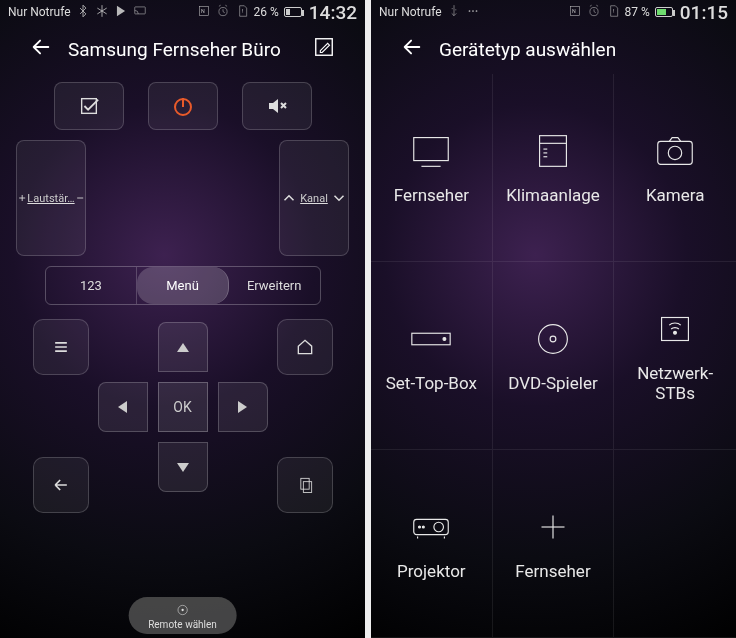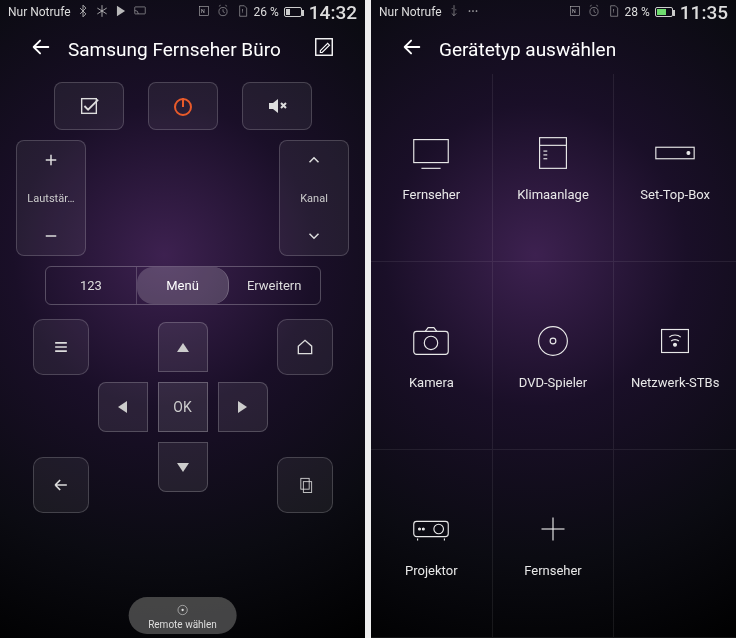--- a/index.html
+++ b/index.html
@@ -72,23 +72,24 @@
     border-radius: 8px;
     display: flex;
     align-items: center;
     justify-content: center;
     color: #ddd;
   }
   .small { width: 70px; height: 48px; }
   .rocker {
     width: 70px;
     height: 116px;
-    flex-direction: column;
+    flex-direction: row;
     justify-content: space-between;
     padding: 10px 0;
+    text-decoration: underline;
   }
   .rocker .lbl { font-size: 11px; color: #ccc; }
   .rockrow { display:flex; gap:24px; justify-content: space-between; width: 100%; }
   .rockmid { width: 70px; }
   .seg {
     display: flex;
     width: 276px;
     height: 39px;
     border: 1px solid rgba(255,255,255,0.25);
     border-radius: 6px;
@@ -164,21 +165,21 @@
   }
   .cell {
     border-right: 1px solid rgba(255,255,255,0.08);
     border-bottom: 1px solid rgba(255,255,255,0.08);
     display:flex;
     flex-direction:column;
     align-items:center;
     justify-content:center;
     gap:14px;
     color:#e8e8e8;
-    font-size:13px;
+    font-size:17px;
     text-align:center;
     padding: 0 6px;
   }
   .cell:nth-child(3n){border-right:none;}
   .cell svg { width:46px; height:40px; stroke:#e8e8e8; stroke-width:1.2; fill:none; }
   .green { color:#6fdc6f; }
   .battbody{ display:inline-block; border:1px solid #ccc; width:18px; height:10px; border-radius:2px; position:relative;}
   .battbody::after{content:""; position:absolute; right:-3px; top:2px; width:2px; height:6px; background:#ccc;}
   .battfill{ position:absolute; left:1px; top:1px; bottom:1px; background:#ccc;}
   .battfill.green{ background:#6fdc6f;}
@@ -384,27 +385,27 @@
             <circle cx="12" cy="13" r="7" stroke="#ccc" fill="none"></circle>
             <path d="M12 9v4l3 2M5 4l3-2M19 4l-3-2" stroke="#ccc" fill="none"></path>
           </svg>
       </span>
       <span class="sb-icon">
         <svg viewBox="0 0 24 24">
             <path d="M8 3h8l4 4v14H8V3z" stroke="#ccc" fill="none"></path>
             <text x="12" y="16" font-size="10" fill="#ccc">!</text>
           </svg>
       </span>
-      <span class="sb-text">28 %</span>
+      <span class="sb-text">87 %</span>
       <span class="batt">
         <span class="battbody">
             <span class="battfill green" style="width:9px"></span>
           </span>
       </span>
-      <span class="clock">11:35</span>
+      <span class="clock">01:15</span>
     </div>
   </div>
 
   <div class="header">
     <span>
       <svg viewBox="0 0 24 24">
           <path d="M20 12H4m0 0l7-7m-7 7l7 7" stroke="#fff" stroke-width="2" fill="none" stroke-linecap="round"></path>
         </svg>
     </span>
     <span class="title">Gerätetyp auswählen</span>
@@ -423,32 +424,32 @@
           <rect x="10" y="4" width="28" height="32"></rect>
           <line x1="10" y1="12" x2="38" y2="12"></line>
           <line x1="14" y1="18" x2="18" y2="18"></line>
           <line x1="14" y1="22" x2="18" y2="22"></line>
           <line x1="14" y1="26" x2="18" y2="26"></line>
         </svg>
       <span>Klimaanlage</span>
     </div>
     <div class="cell">
       <svg viewBox="0 0 48 40">
-          <rect x="4" y="14" width="40" height="12"></rect>
-          <circle cx="38" cy="20" r="1.5" fill="#e8e8e8"></circle>
-        </svg>
-      <span>Set-Top-Box</span>
-    </div>
-    <div class="cell">
-      <svg viewBox="0 0 48 40">
           <rect x="6" y="10" width="36" height="24" rx="3"></rect>
           <path d="M18 10l3-4h6l3 4"></path>
           <circle cx="24" cy="22" r="7"></circle>
         </svg>
       <span>Kamera</span>
+    </div>
+    <div class="cell">
+      <svg viewBox="0 0 48 40">
+          <rect x="4" y="14" width="40" height="12"></rect>
+          <circle cx="38" cy="20" r="1.5" fill="#e8e8e8"></circle>
+        </svg>
+      <span>Set-Top-Box</span>
     </div>
     <div class="cell">
       <svg viewBox="0 0 48 40">
           <circle cx="24" cy="20" r="15"></circle>
           <circle cx="24" cy="20" r="3"></circle>
         </svg>
       <span>DVD-Spieler</span>
     </div>
     <div class="cell">
       <svg viewBox="0 0 48 40">

